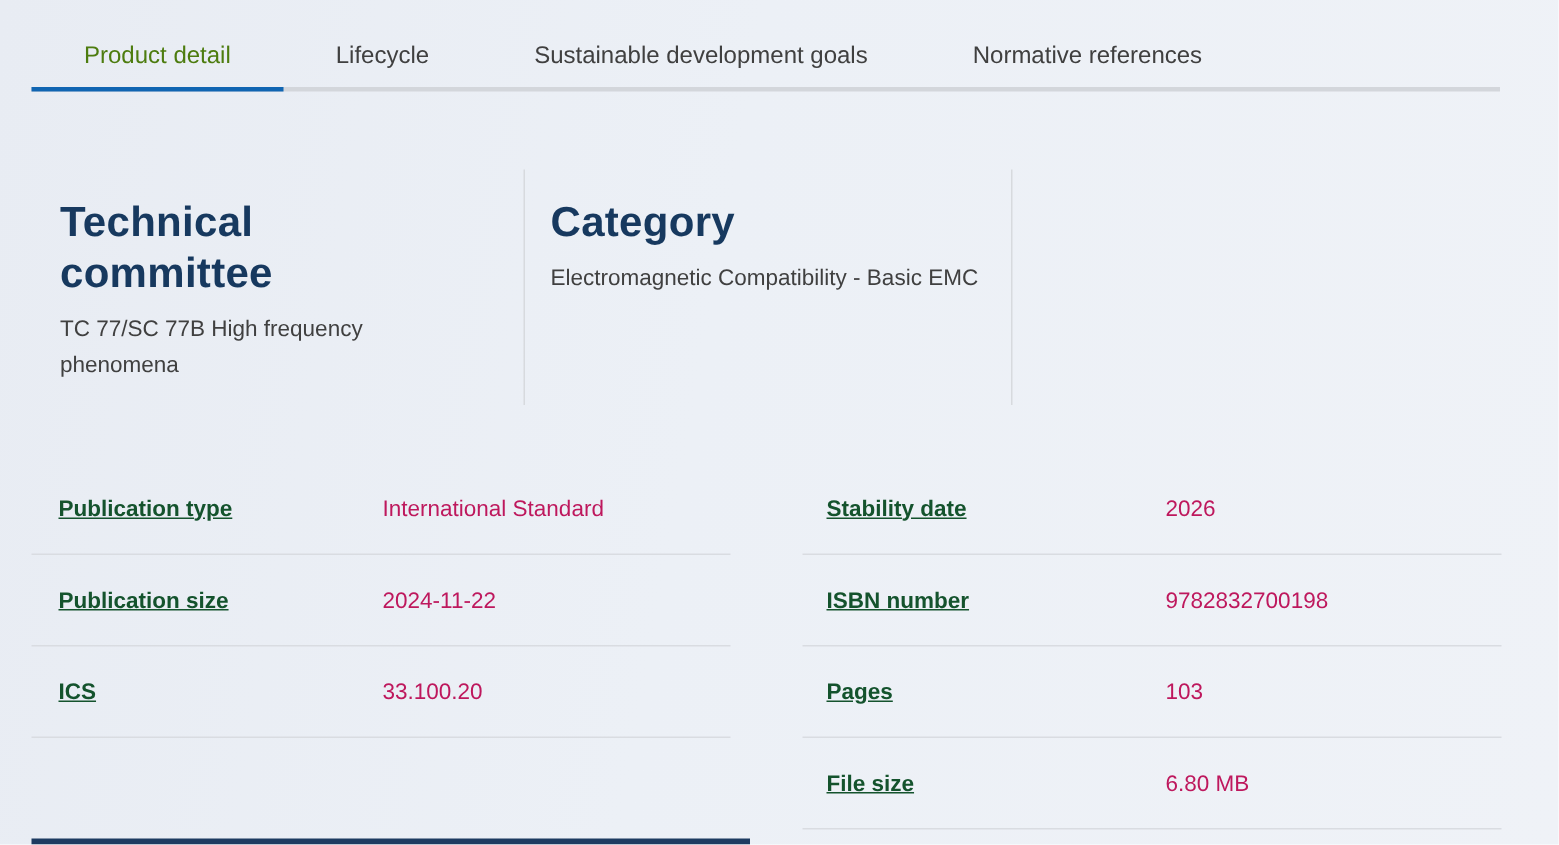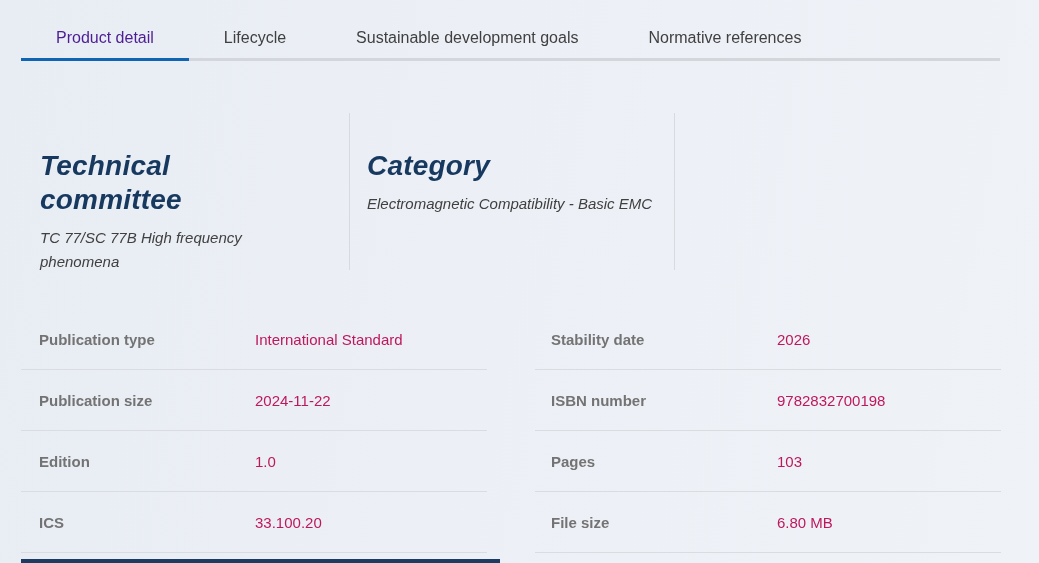--- a/index.html
+++ b/index.html
@@ -35,32 +35,32 @@
     align-items: center;
     padding: 0 35px;
     font-size: 16px;
     color: #404040;
     cursor: pointer;
     background: none;
     border: none;
     font-family: "Liberation Sans", sans-serif;
     white-space: nowrap;
   }
-  .tab.active { color: #4c1d95; }
+  .tab.active { color: #4d7c0f; }
   .tab.active::after {
     content: "";
     position: absolute;
     left: 0; right: 0; bottom: 0;
     height: 3px;
     background: #1065b2;
     z-index: 1;
   }
 
   
-  .info-col { position: absolute; top: 149px; font-style: italic; }
+  .info-col { position: absolute; top: 131px; }
   .info-col h2 {
     font-size: 28px;
     line-height: 34px;
     font-weight: 700;
     color: #17395f;
     letter-spacing: 0.2px;
   }
   .info-col p {
     margin-top: 9px;
     font-size: 15px;
@@ -92,21 +92,22 @@
     display: flex;
     align-items: center;
     border-bottom: 1px solid #d9dce1;
     padding-left: 18px;
     font-size: 15px;
   }
   .row .lbl {
     width: 216px;
     flex: 0 0 216px;
     font-weight: 700;
-    color: #737373;
+    color: #14532d;
+    text-decoration: underline;
   }
   .details.right .row { padding-left: 16px; }
   .details.right .row .lbl { width: 226px; flex: 0 0 226px; }
   .row .val { color: #be185d; }
 
   
   .bottom-bar {
     position: absolute;
     left: 21px;
     bottom: 0;
@@ -142,24 +143,20 @@
 <div class="details left">
   <div class="row">
     <div class="lbl">Publication type</div>
     <div class="val">International Standard</div>
   </div>
   <div class="row">
     <div class="lbl">Publication size</div>
     <div class="val">2024-11-22</div>
   </div>
   <div class="row">
-    <div class="lbl">Edition</div>
-    <div class="val">1.0</div>
-  </div>
-  <div class="row">
     <div class="lbl">ICS</div>
     <div class="val">33.100.20</div>
   </div>
 </div>
 
 <div class="details right">
   <div class="row">
     <div class="lbl">Stability date</div>
     <div class="val">2026</div>
   </div>

